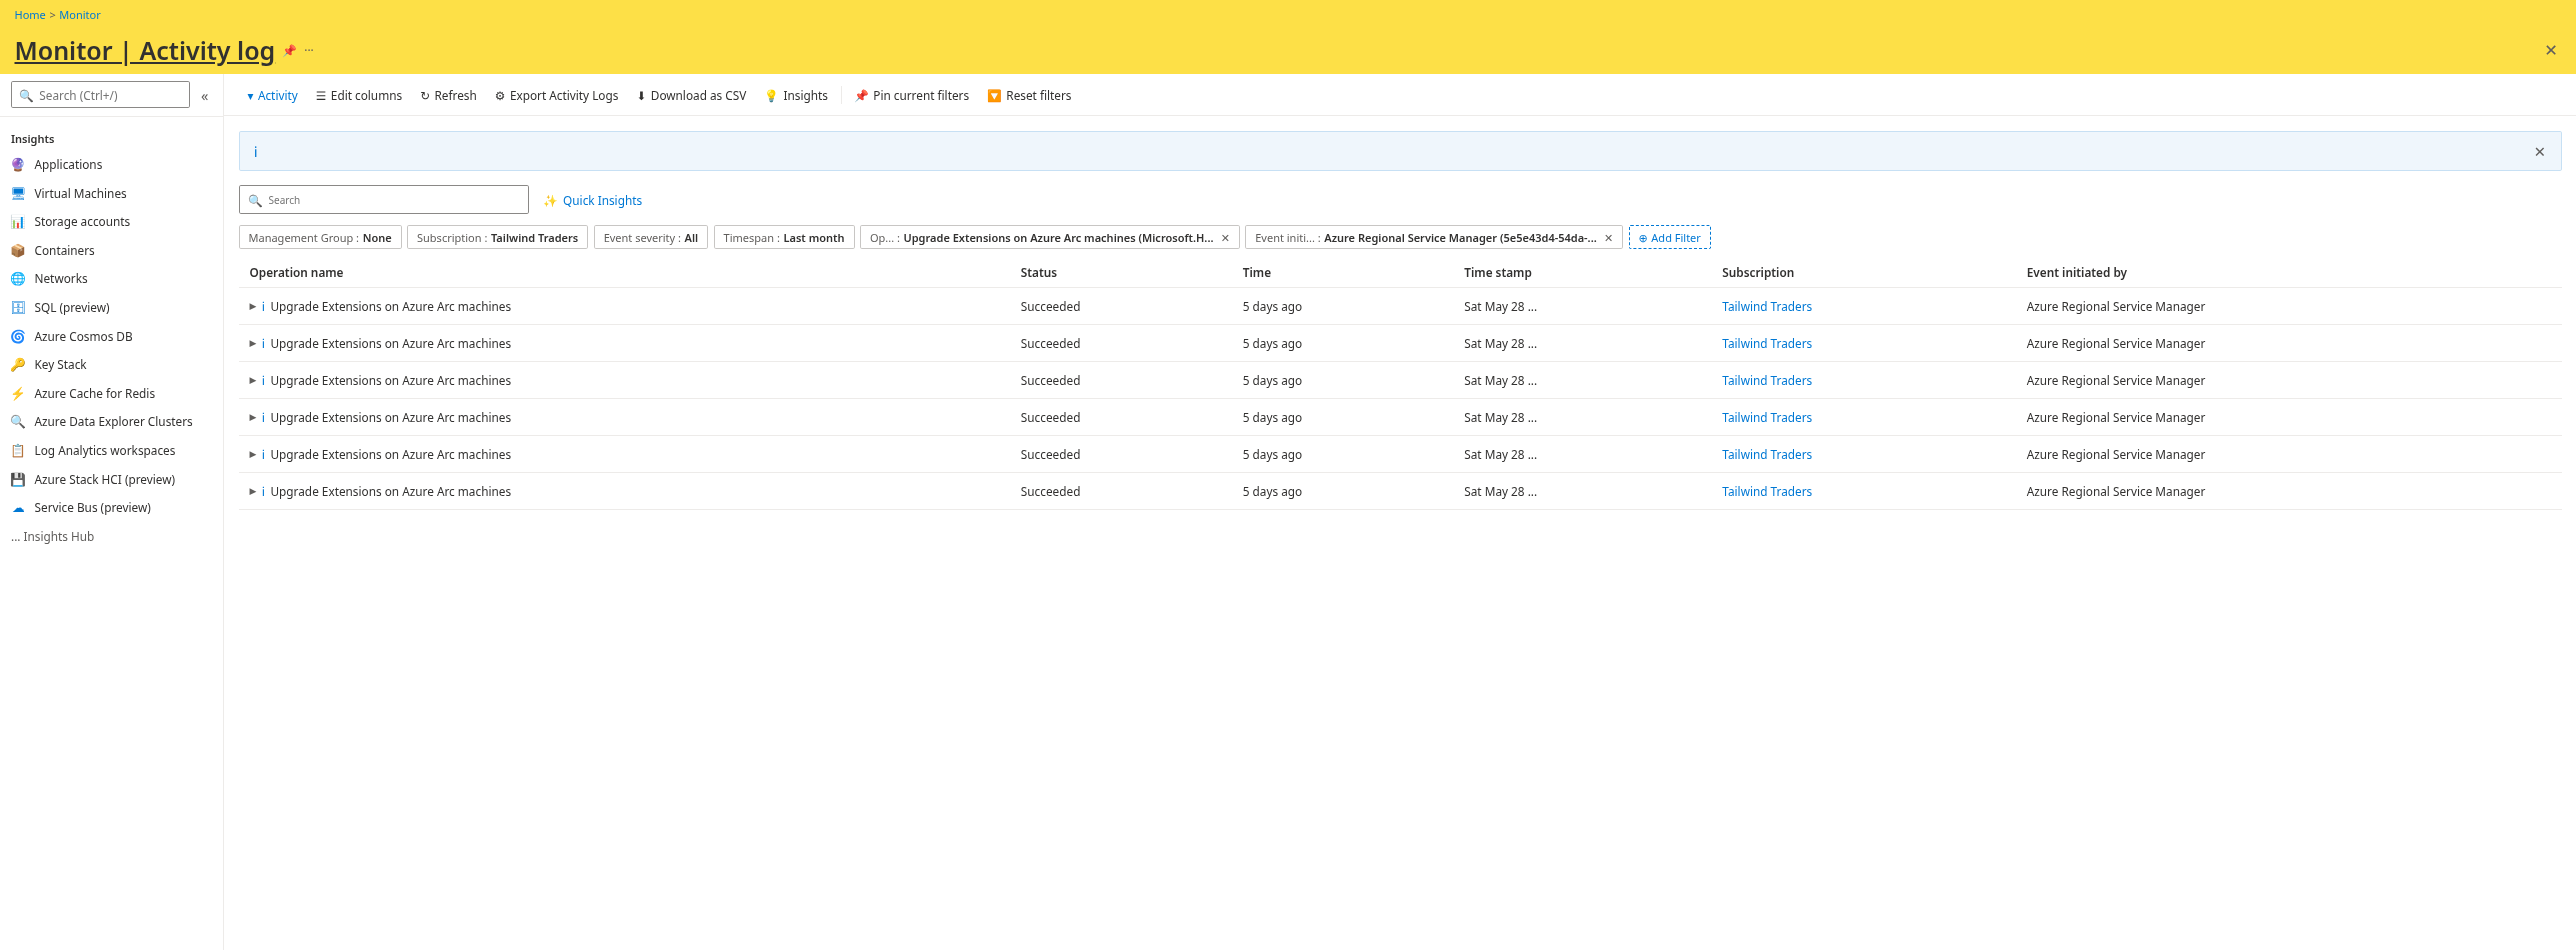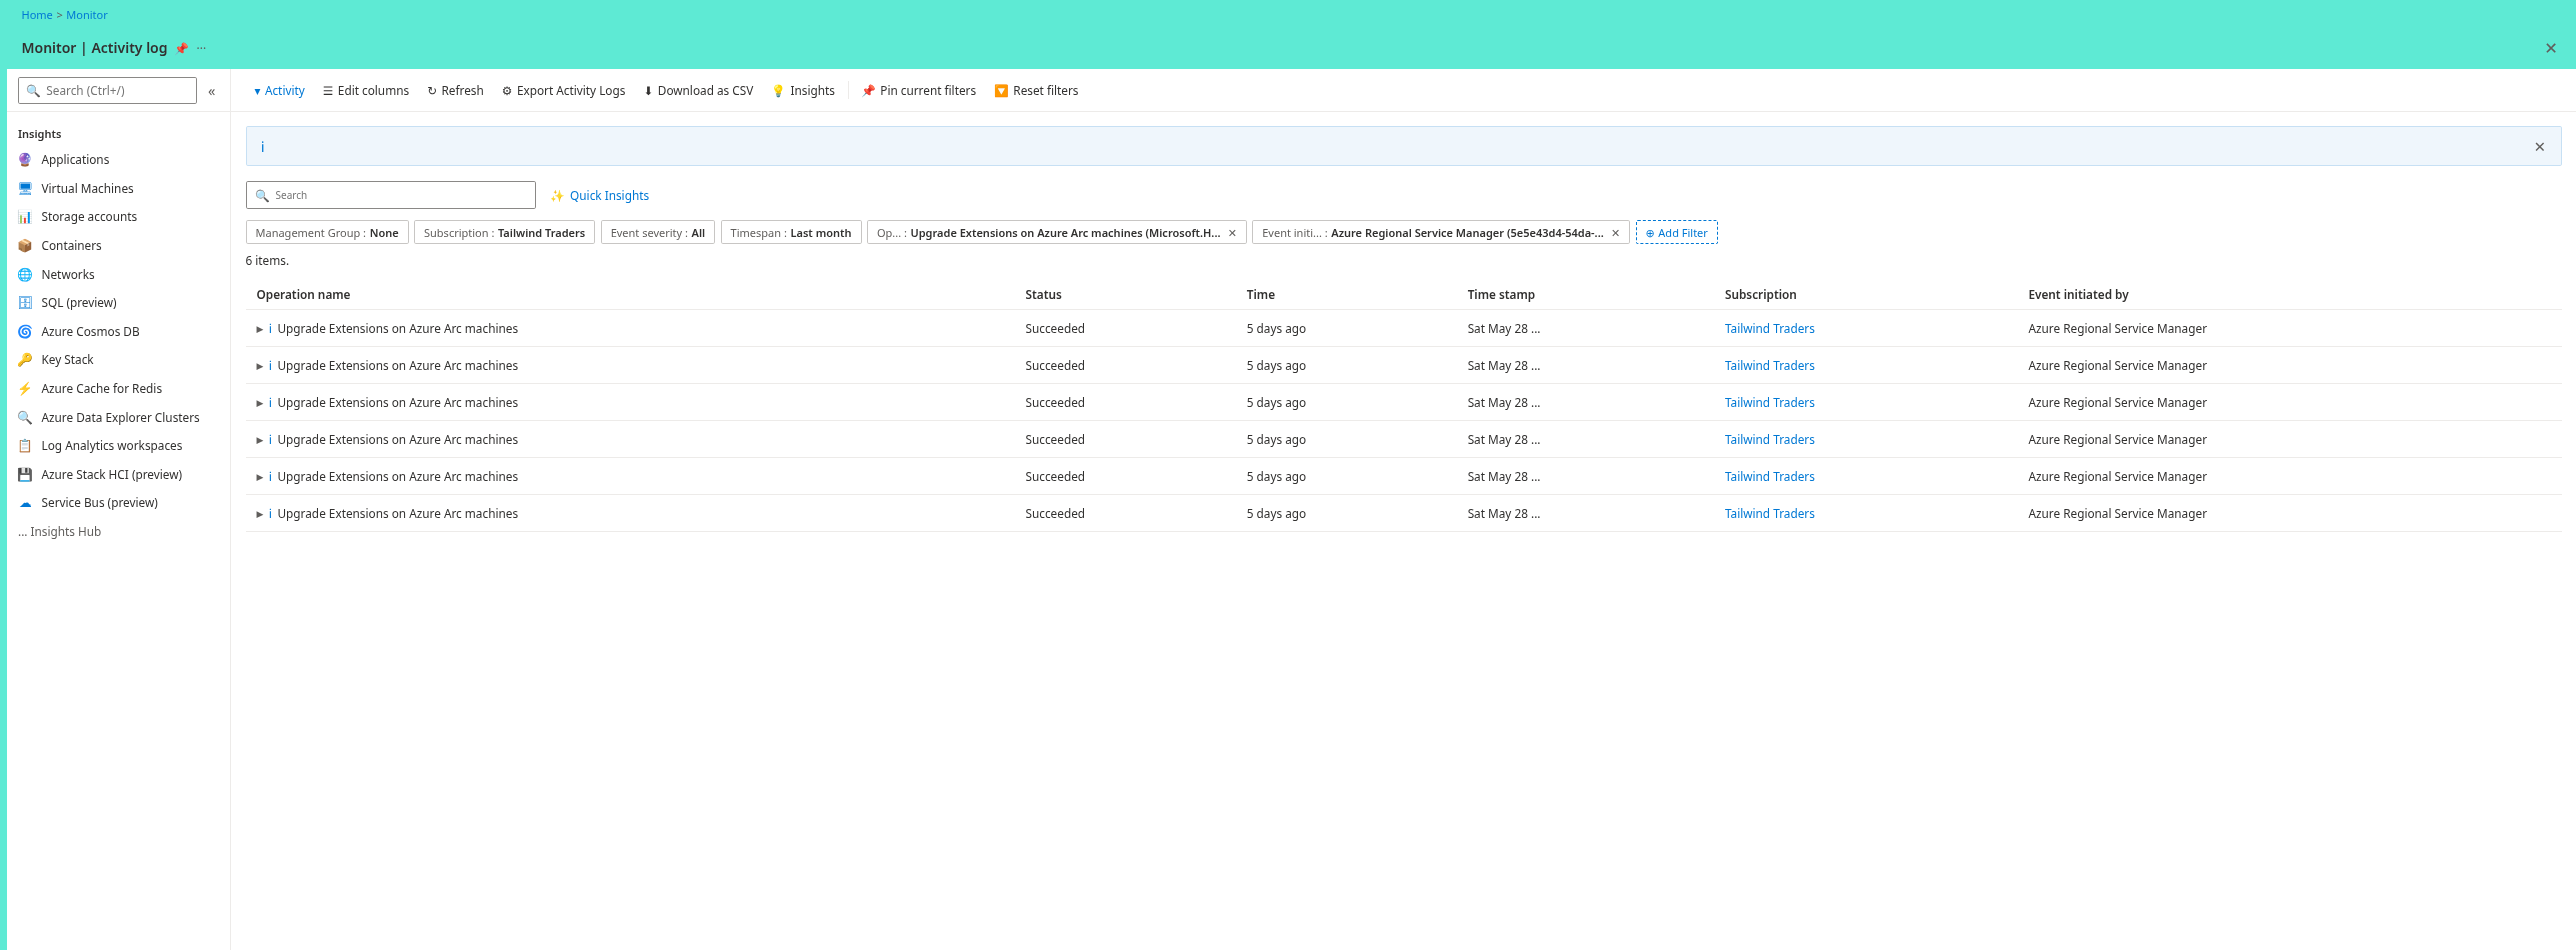--- a/index.html
+++ b/index.html
@@ -1,28 +1,28 @@
 <!DOCTYPE html>
 <html style="font-size:14.5px"><head>
   <meta charset="utf-8">
   <style>
     * { box-sizing: border-box; margin: 0; padding: 0; font-family: 'Segoe UI', system-ui, sans-serif; }
     body { background: #f3f2f1; font-size: 11.8px; color: #323130; overflow: hidden; }
     
-    .app-container { display: flex; flex-direction: column; height: 950px; background: #5eead4; padding-left: 7px; }
+    .app-container { display: flex; flex-direction: column; height: 950px; background: #fde047; }
     
     
     .breadcrumb { display: flex; align-items: center; padding: 7.2px 14.5px; font-size: 11px; color: #0078d4; gap: 3.6px; }
     .breadcrumb span { color: #605e5c; }
     .breadcrumb a { color: #0078d4; text-decoration: none; cursor: pointer; }
     
     
     .page-header { display: flex; align-items: center; justify-content: space-between; padding: 3.6px 14.5px 7.2px 14.5px; }
     .page-header-left { display: flex; align-items: center; gap: 7.2px; }
-    .page-title { font-size: 14px; font-weight: 600; color: #323130; }
+    .page-title { font-size: 25px; font-weight: 600; color: #323130; text-decoration: underline; }
     .header-icons { display: flex; align-items: center; gap: 7.2px; color: #605e5c; cursor: pointer; }
     .close-x { font-size: 16.3px; color: #605e5c; cursor: pointer; padding: 3.6px; }
     
     
     .main-layout { display: flex; flex: 1; overflow: hidden; }
     
     
     .sidebar { width: 224px; min-width: 224px; background: #fff; border-right: 0.9px solid #edebe9; display: flex; flex-direction: column; overflow: hidden; }
     .sidebar-search { padding: 7.2px 11px; border-bottom: 0.9px solid #edebe9; }
     .sidebar-search-box { display: flex; align-items: center; gap: 5.4px; border: 0.9px solid #8a8886; border-radius: 1.8px; padding: 4.5px 7.2px; background: #fff; cursor: text; }
@@ -274,21 +274,20 @@
             <span class="filter-label">Event initi... :</span>
             <span class="filter-value">Azure Regional Service Manager (5e5e43d4-54da-...</span>
             <span class="filter-chip-close">✕</span>
           </div>
           <div class="add-filter-btn">
             <span>⊕</span>
             <span>Add Filter</span>
           </div>
         </div>
 
-        <div class="items-count">6 items.</div>
 
         <table class="data-table">
           <thead>
             <tr>
               <th>Operation name</th>
               <th>Status</th>
               <th>Time</th>
               <th>Time stamp</th>
               <th>Subscription</th>
               <th>Event initiated by</th>

